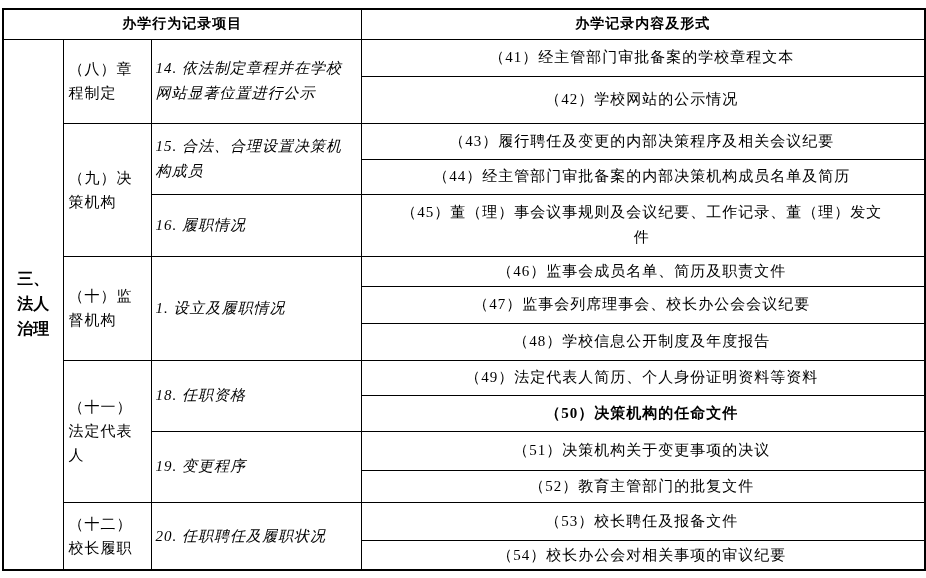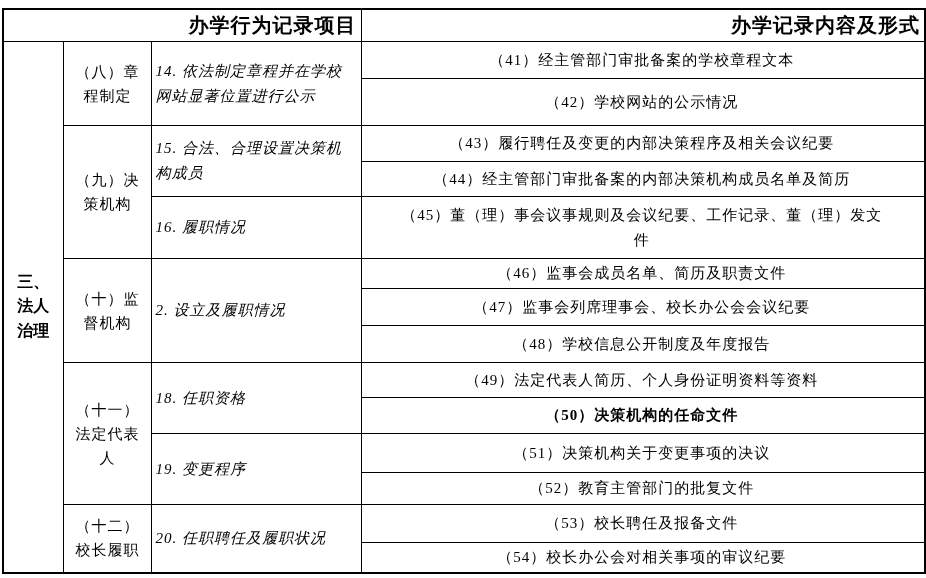--- a/index.html
+++ b/index.html
@@ -30,37 +30,37 @@
     box-sizing: border-box;
     overflow: hidden;
   }
   col.c-section  { width: 60px;  }
   col.c-category { width: 88px;  }
   col.c-item     { width: 210px; }
   col.c-record   { width: 564px; }
 
   tr.r-head { height: 30px; }
   th.head-cell {
-    font-size: 20px;
+    font-size: 14px;
     font-weight: bold;
-    text-align: right;
+    text-align: center;
     letter-spacing: 1px;
     padding: 2px 4px;
   }
   td.section-cell {
     text-align: center;
     font-weight: bold;
     font-size: 16px;
     padding: 2px;
     line-height: 1.55;
   }
   td.section-cell .sec-line { display: block; }
   td.cat-cell {
     font-size: 15px;
-    text-align: center;
+    text-align: left;
     padding: 2px 4px 2px 5px;
     line-height: 1.6;
     letter-spacing: 1px;
   }
   td.item-cell {
     font-size: 15px;
     text-align: left;
     padding: 2px 5px 2px 4px;
     line-height: 1.65;
     letter-spacing: 1px;
@@ -129,21 +129,21 @@
       <tr class="r44">
         <td class="rec-cell">（44）经主管部门审批备案的内部决策机构成员名单及简历</td>
       </tr>
       <tr class="r45">
         <td class="item-cell">16. 履职情况</td>
         <td class="rec-cell">（45）董（理）事会议事规则及会议纪要、工作记录、董（理）发文
 件</td>
       </tr>
       <tr class="r46">
         <td rowspan="3" class="cat-cell">（十）监督机构</td>
-        <td rowspan="3" class="item-cell">2. 设立及履职情况</td>
+        <td rowspan="3" class="item-cell">1. 设立及履职情况</td>
         <td class="rec-cell">（46）监事会成员名单、简历及职责文件</td>
       </tr>
       <tr class="r47">
         <td class="rec-cell">（47）监事会列席理事会、校长办公会会议纪要</td>
       </tr>
       <tr class="r48">
         <td class="rec-cell">（48）学校信息公开制度及年度报告</td>
       </tr>
       <tr class="r49">
         <td rowspan="4" class="cat-cell">（十一）法定代表人</td>

